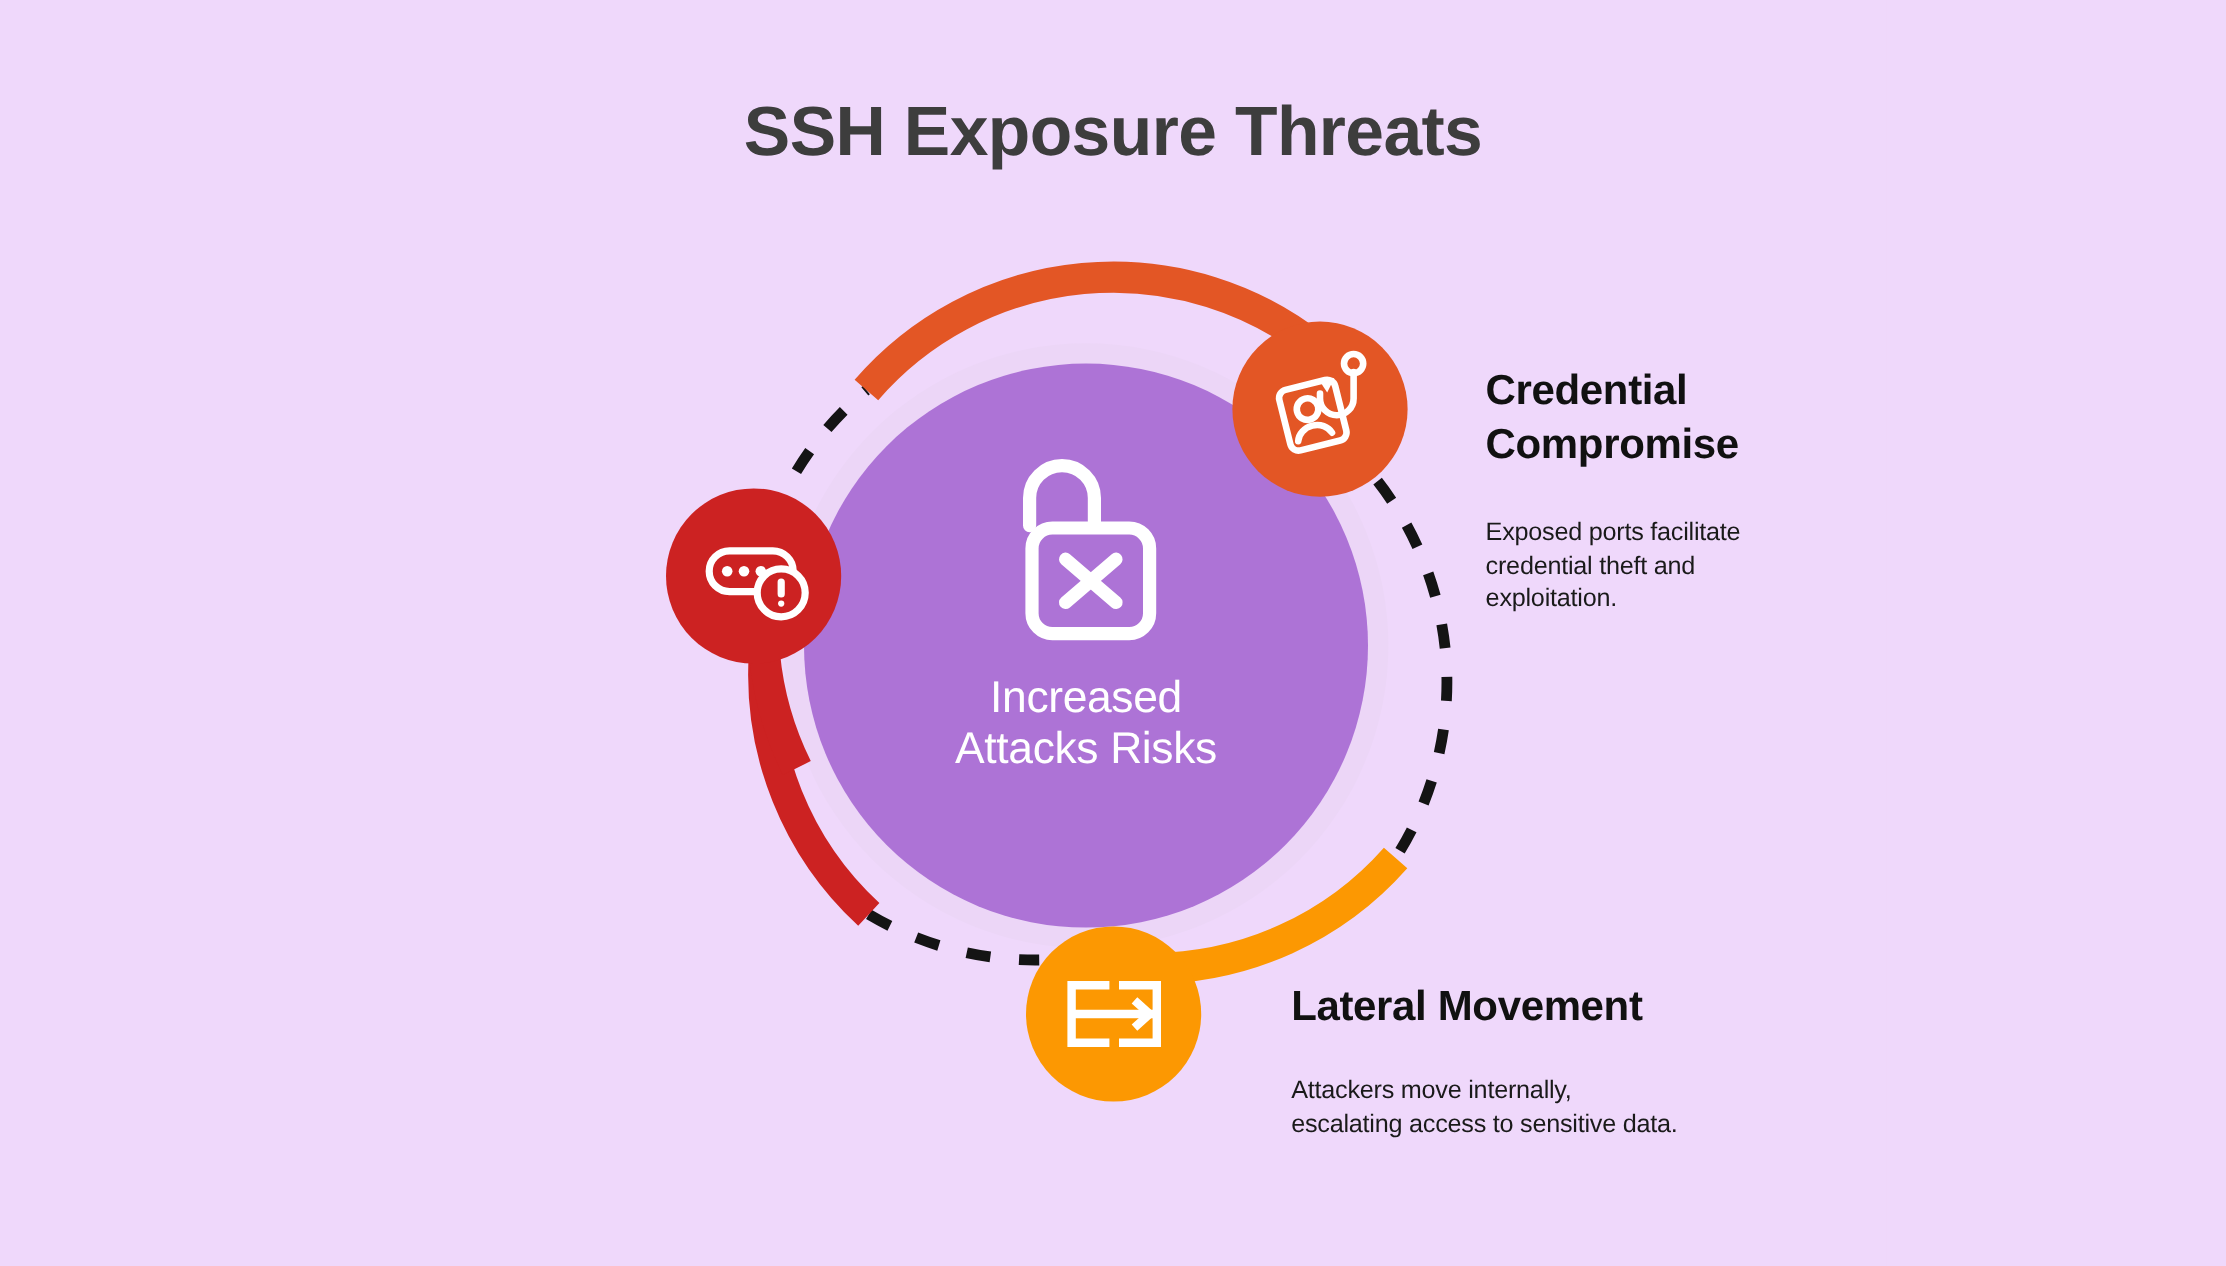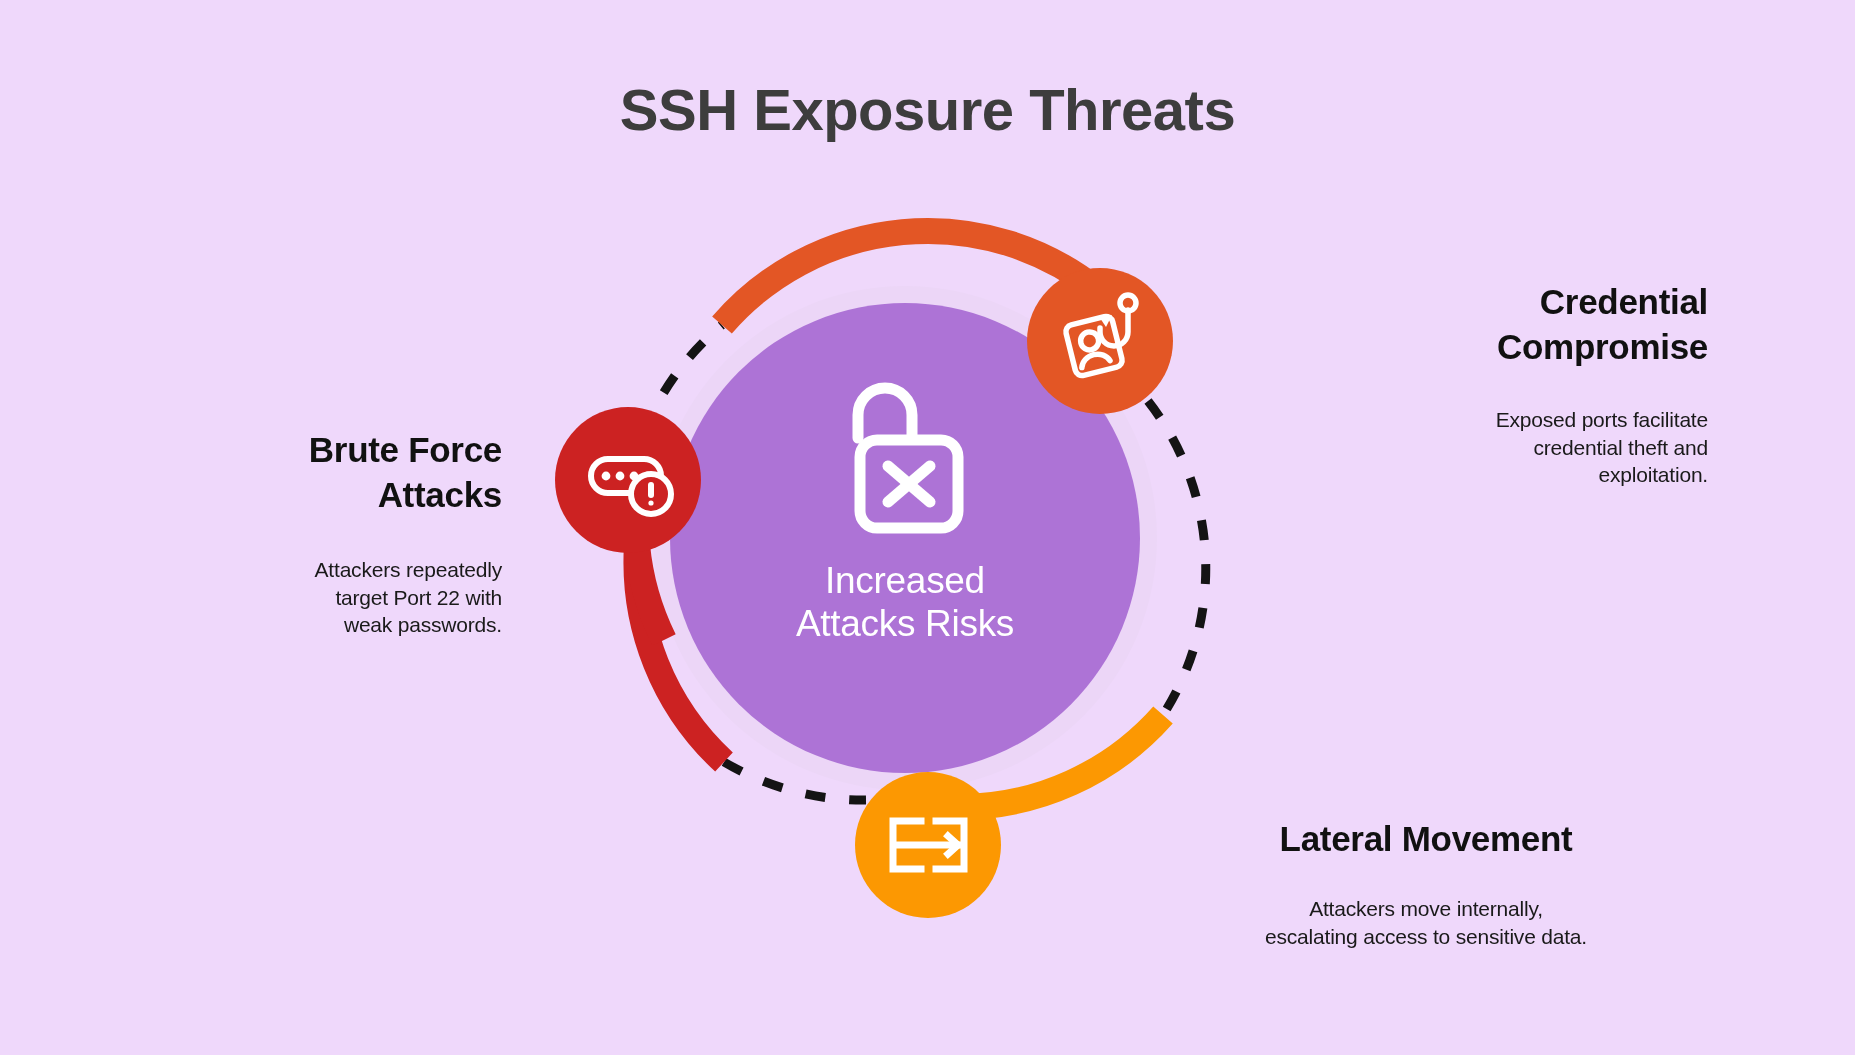--- a/index.html
+++ b/index.html
@@ -67,32 +67,32 @@
     left: 130px;
     top: 428px;
     width: 372px;
     text-align: right;
   }
   #block-brute-force .body { margin-top: 38px; }
 
   
   #block-credential-compromise {
     left: 1238px;
-    top: 280px;
+    top: 304px;
     width: 470px;
-    text-align: right;
+    text-align: left;
   }
   #block-credential-compromise .body { margin-top: 36px; }
 
   
   #block-lateral-movement {
     left: 1076px;
     top: 817px;
     width: 700px;
-    text-align: center;
+    text-align: left;
   }
   #block-lateral-movement .body { margin-top: 33px; }
 
   
   #hub-label {
     position: absolute;
     left: 725px;
     top: 560px;
     width: 360px;
     text-align: center;
@@ -182,31 +182,20 @@
         <path d="M 948 836 L 958 845 L 948 854"></path>
       </g>
     </g>
   </svg>
 
   <div id="hub-label">
     <div>Increased</div>
     <div>Attacks Risks</div>
   </div>
 
-  <div class="block" id="block-brute-force">
-    <div class="heading">
-      <div>Brute Force</div>
-      <div>Attacks</div>
-    </div>
-    <div class="body">
-      <div>Attackers repeatedly</div>
-      <div>target Port 22 with</div>
-      <div>weak passwords.</div>
-    </div>
-  </div>
 
   <div class="block" id="block-credential-compromise">
     <div class="heading">
       <div>Credential</div>
       <div>Compromise</div>
     </div>
     <div class="body">
       <div>Exposed ports facilitate</div>
       <div>credential theft and</div>
       <div>exploitation.</div>

